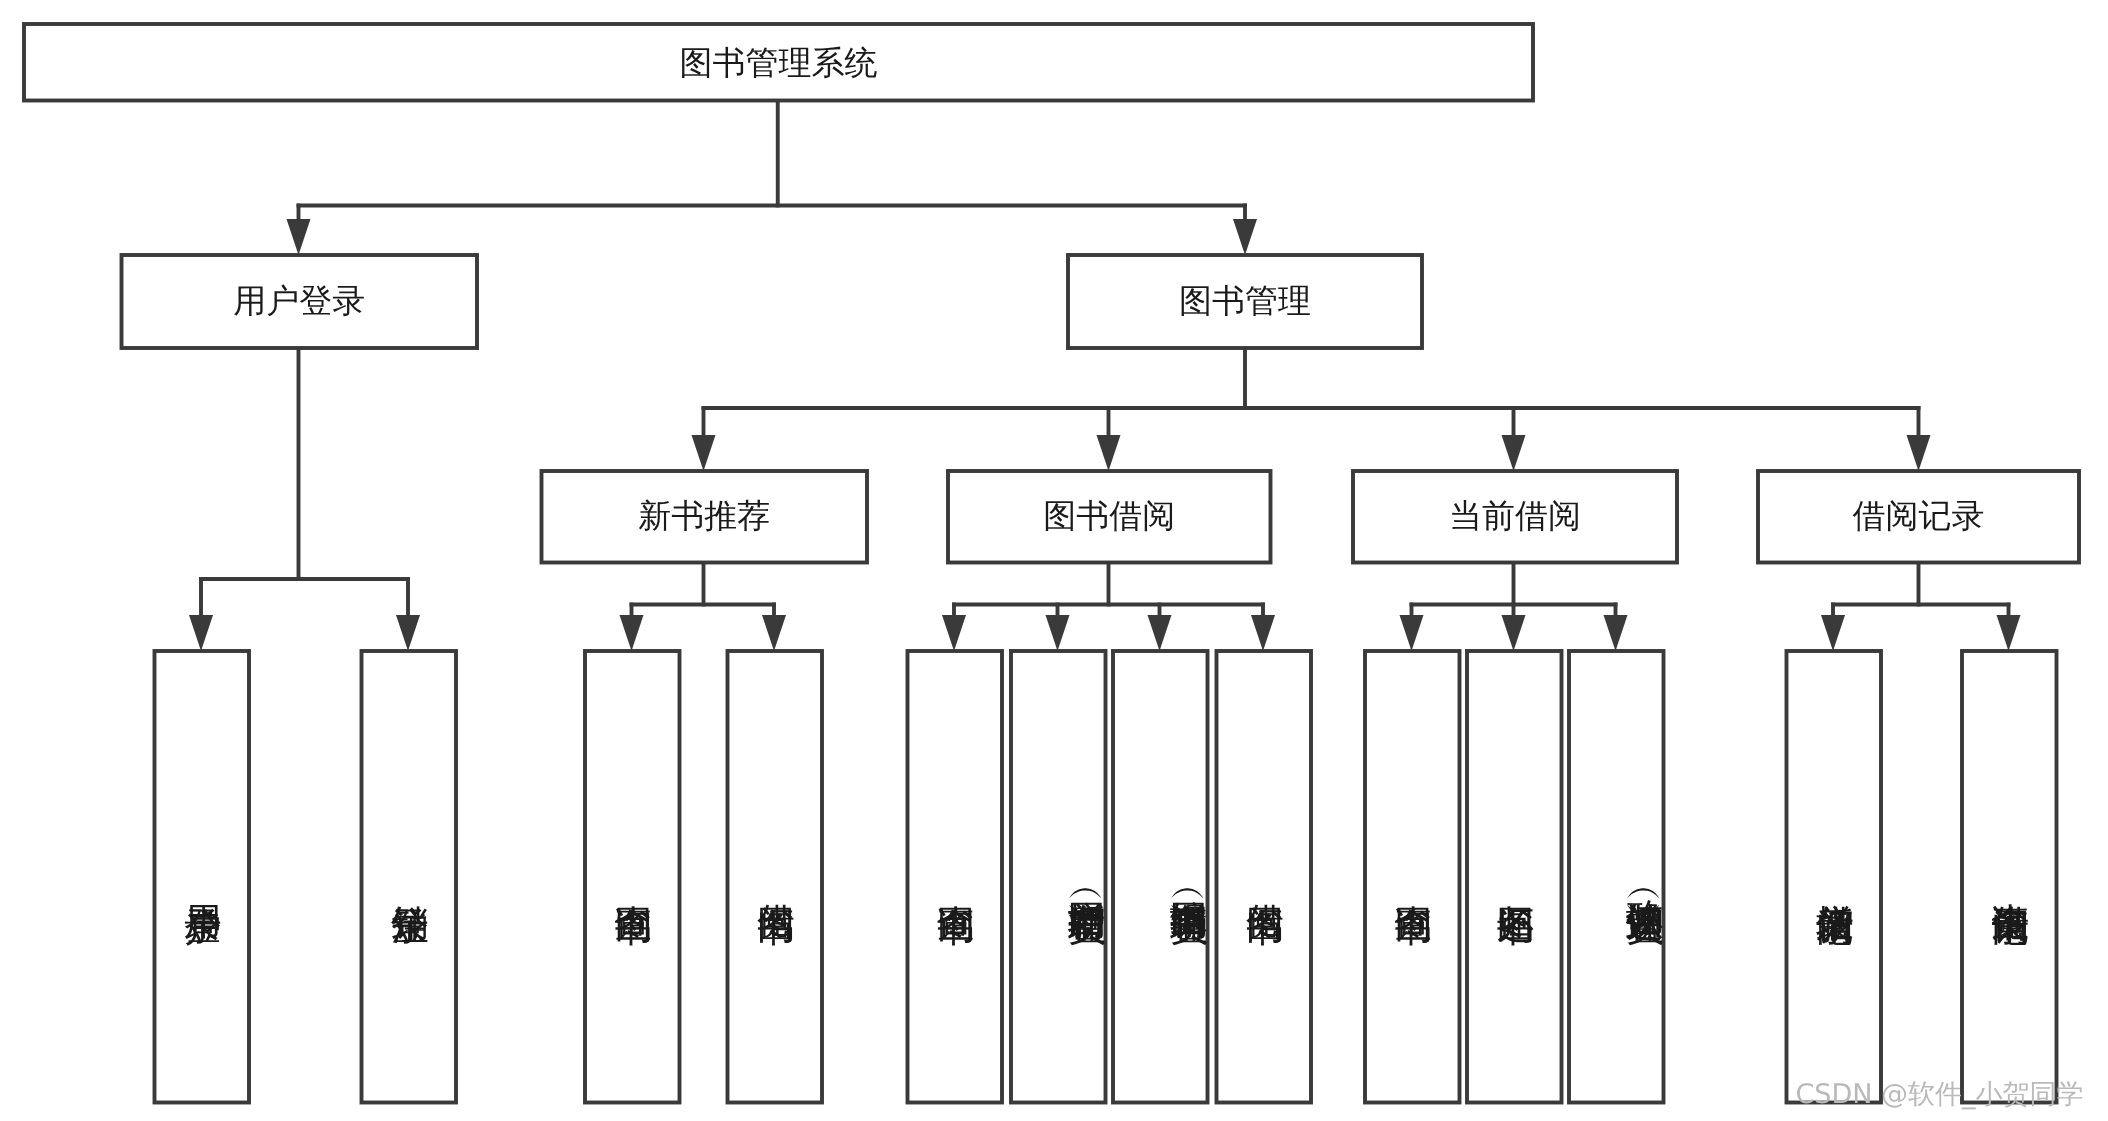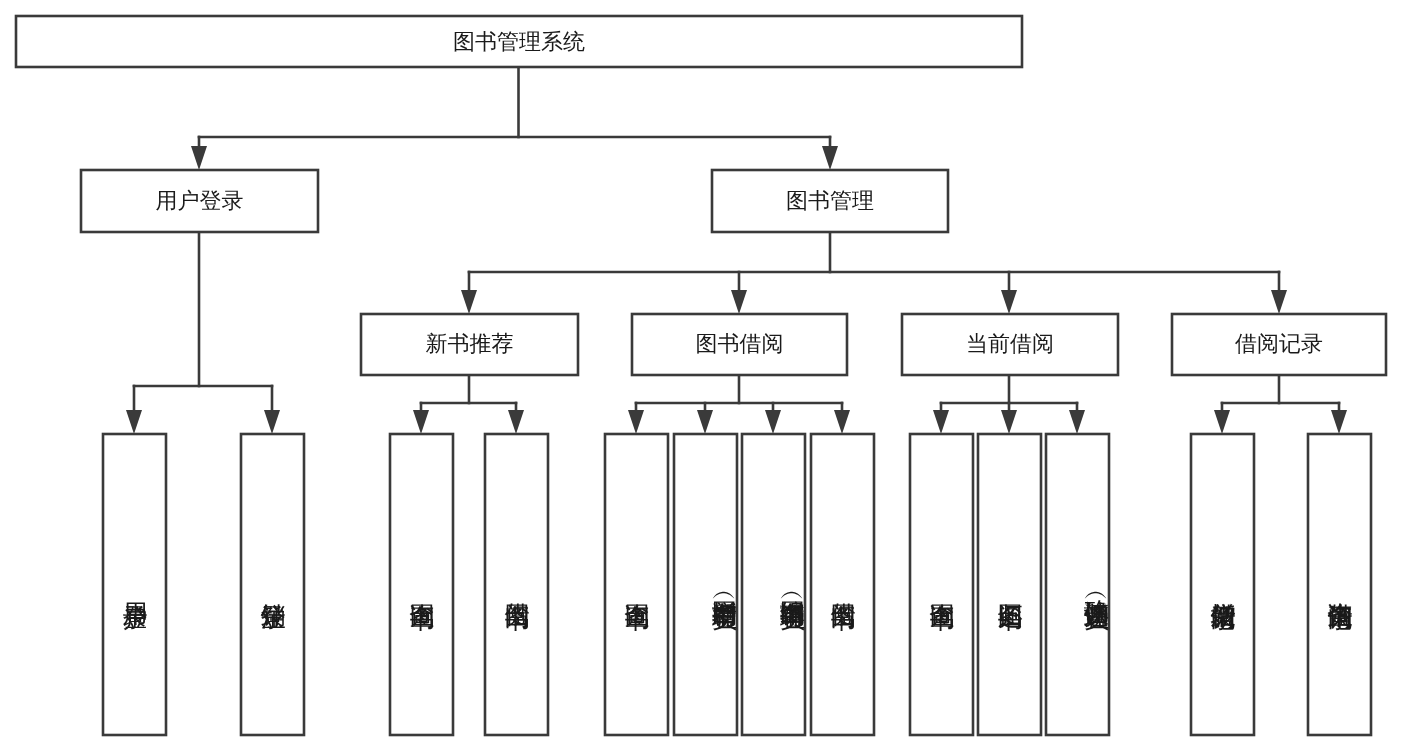--- a/index.html
+++ b/index.html
@@ -204,14 +204,15 @@
   <div class="vert-label" style="left:742px; top:438px; width:63px; height:293px; display:flex; align-items:flex-start; justify-content:center;">编辑图书（管理员）</div>
   <div class="vert-label" style="left:811px; top:434px; width:63px; height:301px; display:flex; align-items:center; justify-content:center;">借阅图书</div>
 
   <div class="vert-label" style="left:910px; top:434px; width:63px; height:301px; display:flex; align-items:center; justify-content:center;">查询图书</div>
   <div class="vert-label" style="left:978px; top:434px; width:63px; height:301px; display:flex; align-items:center; justify-content:center;">归还图书</div>
   <div class="vert-label" style="left:1046px; top:438px; width:63px; height:293px; display:flex; align-items:flex-start; justify-content:center;">确认归还（管理员）</div>
 
   <div class="vert-label" style="left:1191px; top:434px; width:63px; height:301px; display:flex; align-items:center; justify-content:center;">新增借阅记录</div>
   <div class="vert-label" style="left:1308px; top:434px; width:63px; height:301px; display:flex; align-items:center; justify-content:center;">查询借阅记录</div>
 
+  <div class="watermark">CSDN @软件_小贺同学</div>
 
 </div>
 
 </body></html>

